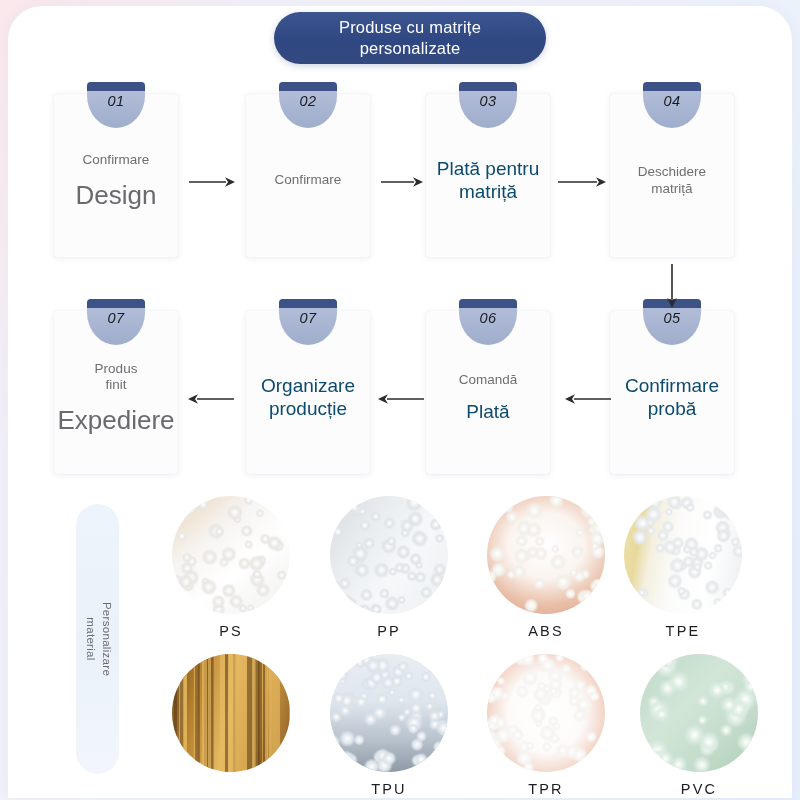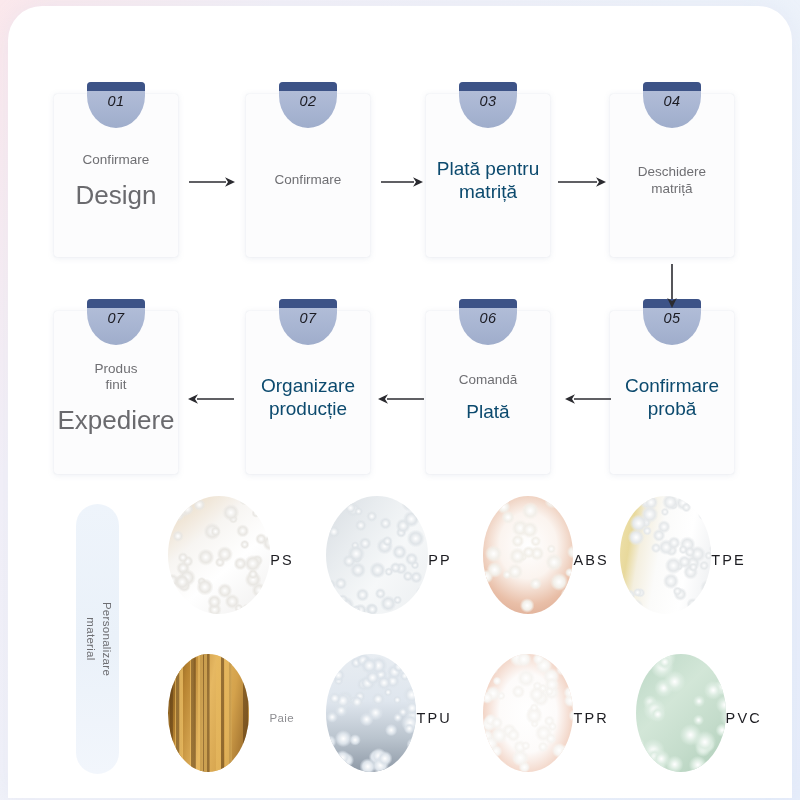--- a/index.html
+++ b/index.html
@@ -170,21 +170,21 @@
     font-size: 11.5px;
     color: #6e6e72;
     line-height: 1.35;
     letter-spacing: .3px;
   }
 
   .mat {
     position: absolute;
     width: 126px;
     display: flex;
-    flex-direction: row;
+    flex-direction: column;
     align-items: center;
   }
   .mat-circle {
     width: 118px;
     height: 118px;
     border-radius: 50%;
     overflow: hidden;
     position: relative;
   }
   .mat-label {
@@ -205,20 +205,21 @@
     inset: 0;
   }
 </style>
 </head>
 <body>
 
 <div id="page">
   <div id="panel">
     <div id="panel-inner">
 
+      <div id="title-banner">Produse cu matrițe personalizate</div>
 
       <div id="flow-layer">
           <div class="card" style="left: 46px; top: 88px;">
             <div class="badge">
               <div class="badge-shield"></div>
               <div class="badge-top"></div>
               <div class="badge-num">01</div>
             </div>
             <div class="card-body">
               <div class="txt-sm">Confirmare</div>

